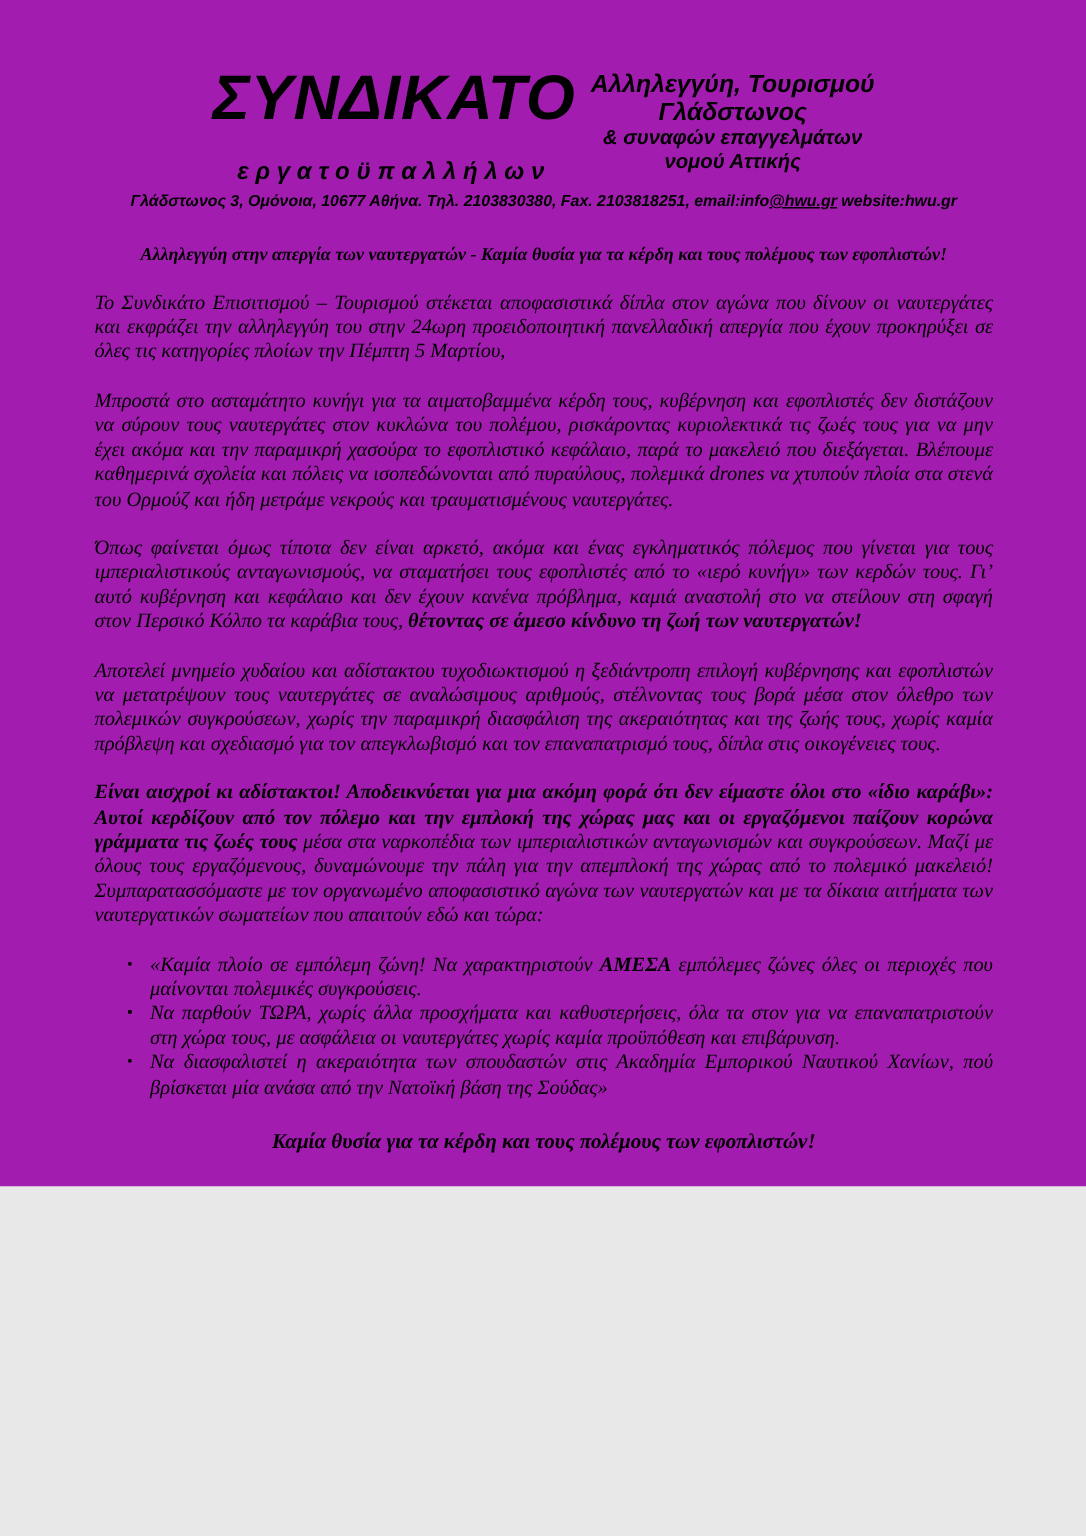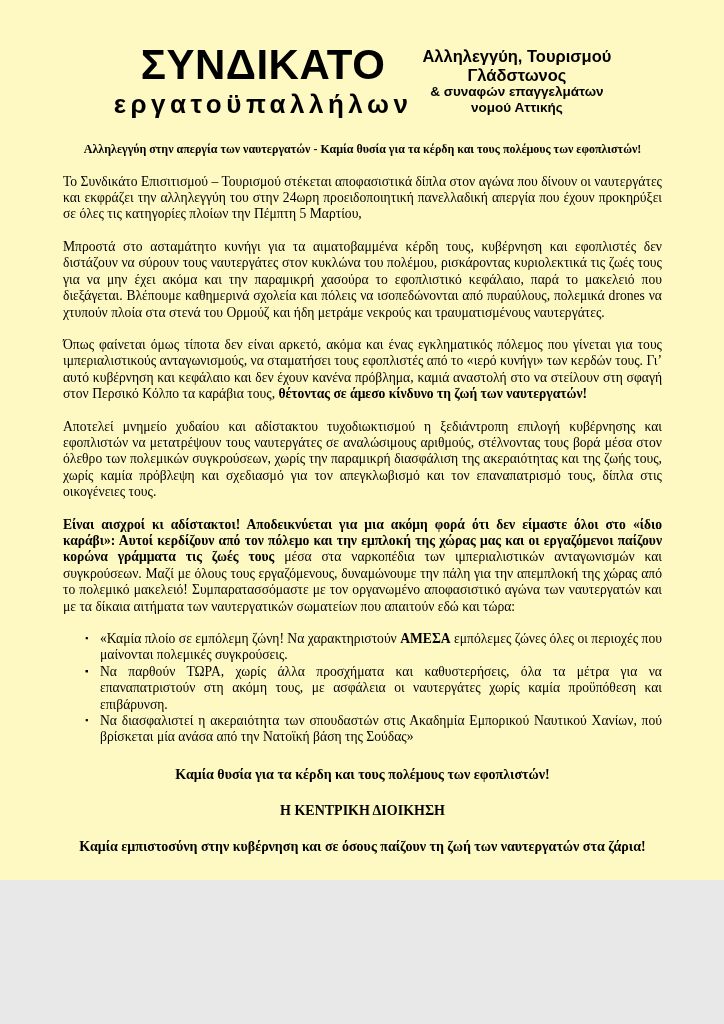--- a/index.html
+++ b/index.html
@@ -1,44 +1,45 @@
 <!DOCTYPE html>
 <html lang="el"><head>
 <meta charset="utf-8">
 <style>
   html, body { margin: 0; padding: 0; background: #e8e8e8; }
   .page {
     position: relative;
     width: 724px;
-    height: 880px;
+    height: 791px;
     margin: 0 auto;
-    background: #fef9c3;
+    background: #a21caf;
     box-sizing: border-box;
     padding: 46px 62px 0 63px;
     color: #000;
     font-family: "Liberation Serif", serif;
     overflow: hidden;
+    font-style: italic;
   }
 
   
   .letterhead { text-align: center; font-family: "Liberation Sans", sans-serif; }
   .lh-top { display: inline-flex; align-items: flex-start; gap: 10px; }
   .logo-block { text-align: center; }
   .org-name {
     font-weight: bold;
     font-size: 42px;
     line-height: 0.92;
     letter-spacing: 0.5px;
     white-space: nowrap;
   }
   .org-sub {
     font-weight: bold;
-    font-size: 26px;
+    font-size: 16px;
     letter-spacing: 4.5px;
-    margin-top: 4px;
+    margin-top: 21px;
     white-space: nowrap;
   }
   .sector-block { font-weight: bold; padding-top: 1px; text-align: center; }
   .sector-line.large { font-size: 16.5px; line-height: 1.13; white-space: nowrap; }
   .sector-line.small { font-size: 13.5px; line-height: 1.13; white-space: nowrap; }
   .contact-line {
     font-weight: bold;
     font-size: 10.6px;
     margin-top: 4px;
     white-space: nowrap;
@@ -101,36 +102,37 @@
         <div class="org-name">ΣΥΝΔΙΚΑΤΟ</div>
         <div class="org-sub">εργατοϋπαλλήλων</div>
       </div>
       <div class="sector-block">
         <div class="sector-line large">Αλληλεγγύη, Τουρισμού</div>
         <div class="sector-line large">Γλάδστωνος</div>
         <div class="sector-line small">&amp; συναφών επαγγελμάτων</div>
         <div class="sector-line small">νομού Αττικής</div>
       </div>
     </div>
+    <div class="contact-line"><span>Γλάδστωνος 3, Ομόνοια, 10677 Αθήνα. Τηλ. 2103830380, Fax. 2103818251, email:info</span><span class="contact-link">@hwu.gr</span><span>  website:hwu.gr</span></div>
   </header>
 
   <h1 class="title">Αλληλεγγύη στην απεργία των ναυτεργατών - Καμία θυσία για τα κέρδη και τους πολέμους των εφοπλιστών!</h1>
 
   <section class="bodytext" id="paragraphs">
       <p><span class="seg-regular">Το Συνδικάτο Επισιτισμού – Τουρισμού στέκεται αποφασιστικά δίπλα στον αγώνα που δίνουν οι ναυτεργάτες και εκφράζει την αλληλεγγύη του στην 24ωρη προειδοποιητική πανελλαδική απεργία που έχουν προκηρύξει σε όλες τις κατηγορίες πλοίων την Πέμπτη 5 Μαρτίου,</span></p>
       <p><span class="seg-regular">Μπροστά στο ασταμάτητο κυνήγι για τα αιματοβαμμένα κέρδη τους, κυβέρνηση και εφοπλιστές δεν διστάζουν να σύρουν τους ναυτεργάτες στον κυκλώνα του πολέμου, ρισκάροντας κυριολεκτικά τις ζωές τους για να μην έχει ακόμα και την παραμικρή χασούρα το εφοπλιστικό κεφάλαιο, παρά το μακελειό που διεξάγεται. Βλέπουμε καθημερινά σχολεία και πόλεις να ισοπεδώνονται από πυραύλους, πολεμικά drones να χτυπούν πλοία στα στενά του Ορμούζ και ήδη μετράμε νεκρούς και τραυματισμένους ναυτεργάτες.</span></p>
       <p><span class="seg-regular">Όπως φαίνεται όμως τίποτα δεν είναι αρκετό, ακόμα και ένας εγκληματικός πόλεμος που γίνεται για τους ιμπεριαλιστικούς ανταγωνισμούς, να σταματήσει τους εφοπλιστές από το «ιερό κυνήγι» των κερδών τους. Γι’ αυτό κυβέρνηση και κεφάλαιο και δεν έχουν κανένα πρόβλημα, καμιά αναστολή στο να στείλουν στη σφαγή στον Περσικό Κόλπο τα καράβια τους, </span><span class="seg-bold">θέτοντας σε άμεσο κίνδυνο τη ζωή των ναυτεργατών!</span></p>
       <p><span class="seg-regular">Αποτελεί μνημείο χυδαίου και αδίστακτου τυχοδιωκτισμού η ξεδιάντροπη επιλογή κυβέρνησης και εφοπλιστών να μετατρέψουν τους ναυτεργάτες σε αναλώσιμους αριθμούς, στέλνοντας τους βορά μέσα στον όλεθρο των πολεμικών συγκρούσεων, χωρίς την παραμικρή διασφάλιση της ακεραιότητας και της ζωής τους, χωρίς καμία πρόβλεψη και σχεδιασμό για τον απεγκλωβισμό και τον επαναπατρισμό τους, δίπλα στις οικογένειες τους.</span></p>
       <p><span class="seg-bold">Είναι αισχροί κι αδίστακτοι! Αποδεικνύεται για μια ακόμη φορά ότι δεν είμαστε όλοι στο «ίδιο καράβι»: Αυτοί κερδίζουν από τον πόλεμο και την εμπλοκή της χώρας μας και οι εργαζόμενοι παίζουν κορώνα γράμματα τις ζωές τους</span><span class="seg-regular"> μέσα στα ναρκοπέδια των ιμπεριαλιστικών ανταγωνισμών και συγκρούσεων. Μαζί με όλους τους εργαζόμενους, δυναμώνουμε την πάλη για την απεμπλοκή της χώρας από το πολεμικό μακελειό! Συμπαρατασσόμαστε με τον οργανωμένο αποφασιστικό αγώνα των ναυτεργατών και με τα δίκαια αιτήματα των ναυτεργατικών σωματείων που απαιτούν εδώ και τώρα:</span></p>
     </section>
 
   <ul class="bullets" id="bullets">
       <li><span class="bullet-marker">▪</span><span class="seg-regular">«Καμία πλοίο σε εμπόλεμη ζώνη! Να χαρακτηριστούν </span><span class="seg-bold">ΑΜΕΣΑ</span><span class="seg-regular"> εμπόλεμες ζώνες όλες οι περιοχές που μαίνονται πολεμικές συγκρούσεις.</span></li>
       <li><span class="bullet-marker">▪</span></li>
-      <li><span class="bullet-marker">▪</span><span class="seg-regular">Να παρθούν ΤΩΡΑ, χωρίς άλλα προσχήματα και καθυστερήσεις, όλα τα μέτρα για να επαναπατριστούν στη ακόμη τους, με ασφάλεια οι ναυτεργάτες χωρίς καμία προϋπόθεση και επιβάρυνση.</span></li>
+      <li><span class="bullet-marker">▪</span><span class="seg-regular">Να παρθούν ΤΩΡΑ, χωρίς άλλα προσχήματα και καθυστερήσεις, όλα τα στον για να επαναπατριστούν στη χώρα τους, με ασφάλεια οι ναυτεργάτες χωρίς καμία προϋπόθεση και επιβάρυνση.</span></li>
       <li><span class="bullet-marker">▪</span><span class="seg-regular">Να διασφαλιστεί η ακεραιότητα των σπουδαστών στις Ακαδημία Εμπορικού Ναυτικού Χανίων, πού βρίσκεται μία ανάσα από την Νατοϊκή βάση της Σούδας»</span></li>
     </ul>
 
   <section class="closing" id="closing">
       <p class="closing-line">Καμία θυσία για τα κέρδη και τους πολέμους των εφοπλιστών!</p>
       <p class="closing-line">Η ΚΕΝΤΡΙΚΗ ΔΙΟΙΚΗΣΗ</p>
       <p class="closing-line">Καμία εμπιστοσύνη στην κυβέρνηση και σε όσους παίζουν τη ζωή των ναυτεργατών στα ζάρια!</p>
     </section>
 
 </div>

